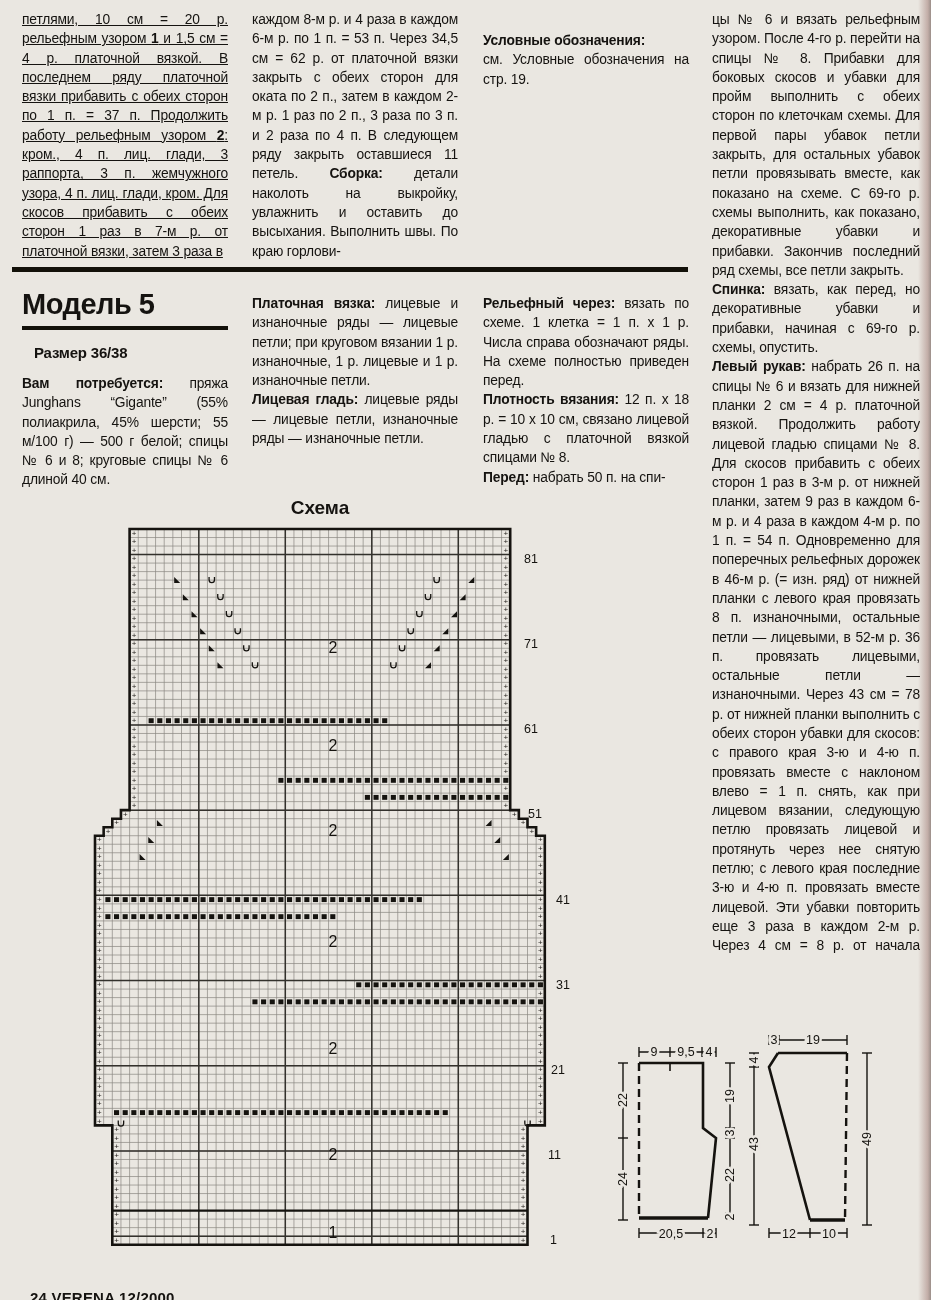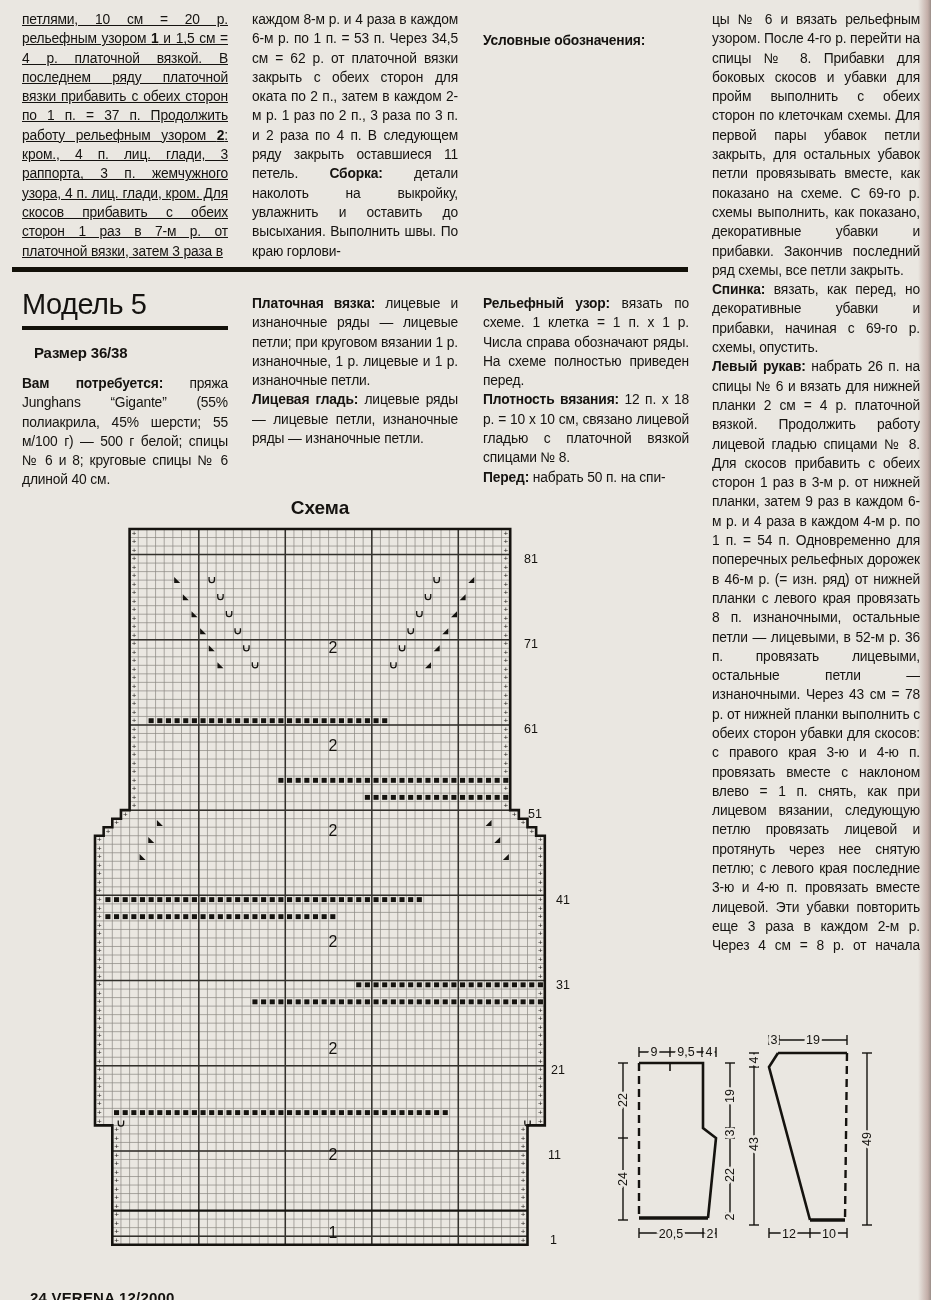--- a/index.html
+++ b/index.html
@@ -10,21 +10,21 @@
   }
   .col{
     position:absolute;width:206px;text-align:justify;
     font-size:13.8px;line-height:19.3px;letter-spacing:-0.15px;
   }
   .col p{margin:0;}
   .col p.gap{margin-top:21px;}
   b{font-weight:bold;}
   .rule{position:absolute;background:#131109;}
   .model-title{
-    position:absolute;font-size:29px;font-weight:normal;letter-spacing:-0.5px;
+    position:absolute;font-size:29px;font-weight:bold;letter-spacing:-0.5px;
   }
   .sub-bold{position:absolute;font-size:15px;font-weight:bold;letter-spacing:-0.2px;}
   .schema-label{position:absolute;font-size:19px;font-weight:bold;text-align:center;}
   .footer{position:absolute;font-size:15px;font-weight:bold;letter-spacing:0.2px;}
   .edge-shadow{
     position:absolute;right:0;top:0;width:13px;height:1300px;
     background:linear-gradient(to right, rgba(234,231,225,0), rgba(140,94,88,0.42) 75%, rgba(90,70,66,0.55));
   }
   svg text{font-family:"Liberation Sans",sans-serif;}
   .mlabel{font-size:12.5px;fill:#15130f;stroke:#eae7e1;stroke-width:5px;paint-order:stroke;text-anchor:middle;}
@@ -34,20 +34,21 @@
 <body>
 
 <div class="col" style="left:22px;top:10px;text-decoration:underline;">
   <p><span>петлями, 10 см = 20 р. рельефным узором </span><b>1</b><span> и 1,5 см = 4 р. платочной вязкой. В последнем ряду платочной вязки прибавить с обеих сторон по 1 п. = 37 п. Продолжить работу рельефным узором </span><b>2</b><span>: кром., 4 п. лиц. глади, 3 раппорта, 3 п. жемчужного узора, 4 п. лиц. глади, кром. Для скосов прибавить с обеих сторон 1 раз в 7-м р. от платочной вязки, затем 3 раза в</span></p>
 </div>
 <div class="col" style="left:252px;top:10px;">
   <p><span>каждом 8-м р. и 4 раза в каждом 6-м р. по 1 п. = 53 п. Через 34,5 см = 62 р. от платочной вязки закрыть с обеих сторон для оката по 2 п., затем в каждом 2-м р. 1 раз по 2 п., 3 раза по 3 п. и 2 раза по 4 п. В следующем ряду закрыть оставшиеся 11 петель. </span><b>Сборка:</b><span> детали наколоть на выкройку, увлажнить и оставить до высыхания. Выполнить швы. По краю горлови-</span></p>
 </div>
 <div class="col" style="left:483px;top:10px;">
   <p class="gap" style="font-weight:bold">Условные обозначения:</p>
+  <p>см. Условные обозначения на стр. 19.</p>
 </div>
 <div class="col" style="left:712px;top:10px;width:208px;max-height:945px;overflow:hidden;">
   <p><span>цы № 6 и вязать рельефным узором. После 4-го р. перейти на спицы № 8. Прибавки для боковых скосов и убавки для пройм выполнить с обеих сторон по клеточкам схемы. Для первой пары убавок петли закрыть, для остальных убавок петли провязывать вместе, как показано на схеме. С 69-го р. схемы выполнить, как показано, декоративные убавки и прибавки. Закончив последний ряд схемы, все петли закрыть.</span></p>
   <p><b>Спинка:</b><span> вязать, как перед, но декоративные убавки и прибавки, начиная с 69-го р. схемы, опустить.</span></p>
   <p><b>Левый рукав:</b><span> набрать 26 п. на спицы № 6 и вязать для нижней планки 2 см = 4 р. платочной вязкой. Продолжить работу лицевой гладью спицами № 8. Для скосов прибавить с обеих сторон 1 раз в 3-м р. от нижней планки, затем 9 раз в каждом 6-м р. и 4 раза в каждом 4-м р. по 1 п. = 54 п. Одновременно для поперечных рельефных дорожек в 46-м р. (= изн. ряд) от нижней планки с левого края провязать 8 п. изнаночными, остальные петли — лицевыми, в 52-м р. 36 п. провязать лицевыми, остальные петли — изнаночными. Через 43 см = 78 р. от нижней планки выполнить с обеих сторон убавки для скосов: с правого края 3-ю и 4-ю п. провязать вместе с наклоном влево = 1 п. снять, как при лицевом вязании, следующую петлю провязать лицевой и протянуть через нее снятую петлю; с левого края последние 3-ю и 4-ю п. провязать вместе лицевой. Эти убавки повторить еще 3 раза в каждом 2-м р. Через 4 см = 8 р. от начала верхних убавок для скосов закрыть оставшиеся 46 петель.</span></p>
 
 </div>
 
 <div class="rule" style="left:12px;top:267px;width:676px;height:5px;"></div>
 
@@ -55,21 +56,21 @@
 <div class="rule" style="left:22px;top:326px;width:206px;height:3.5px;"></div>
 <div class="sub-bold" style="left:34px;top:344px;">Размер 36/38</div>
 <div class="col" style="left:22px;top:374px;">
   <p><b>Вам потребуется:</b><span> пряжа Junghans “Gigante” (55% полиакрила, 45% шерсти; 55 м/100 г) — 500 г белой; спицы № 6 и 8; круговые спицы № 6 длиной 40 см.</span></p>
 </div>
 <div class="col" style="left:252px;top:294px;">
   <p><b>Платочная вязка:</b><span> лицевые и изнаночные ряды — лицевые петли; при круговом вязании 1 р. изнаночные, 1 р. лицевые и 1 р. изнаночные петли.</span></p>
   <p><b>Лицевая гладь:</b><span> лицевые ряды — лицевые петли, изнаночные ряды — изнаночные петли.</span></p>
 </div>
 <div class="col" style="left:483px;top:294px;">
-  <p><b>Рельефный узор:</b><span> вязать по схеме. 1 клетка = 1 п. х 1 р. Числа справа обозначают ряды. На схеме полностью приведен перед.</span></p>
+  <p><b>Рельефный через:</b><span> вязать по схеме. 1 клетка = 1 п. х 1 р. Числа справа обозначают ряды. На схеме полностью приведен перед.</span></p>
   <p><b>Плотность вязания:</b><span> 12 п. х 18 р. = 10 х 10 см, связано лицевой гладью с платочной вязкой спицами № 8.</span></p>
   <p><b>Перед:</b><span> набрать 50 п. на спи-</span></p>
 </div>
 
 <div class="schema-label" style="left:88px;top:497px;width:464px;">Схема</div>
 <svg id="schema-svg" width="492" height="734" style="position:absolute;left:88px;top:524px;">
     <defs>
       <clipPath id="chclip">
         <polygon points="41.6,5 422.2,5 422.2,286.16 430.85,286.16 430.85,294.68 439.5,294.68 439.5,303.2 448.15,303.2 448.15,311.72 456.8,311.72 456.8,601.4 439.5,601.4 439.5,720.68 24.3,720.68 24.3,601.4 7,601.4 7,311.72 15.65,311.72 15.65,303.2 24.3,303.2 24.3,294.68 32.95,294.68 32.95,286.16 41.6,286.16"></polygon>
       </clipPath>

